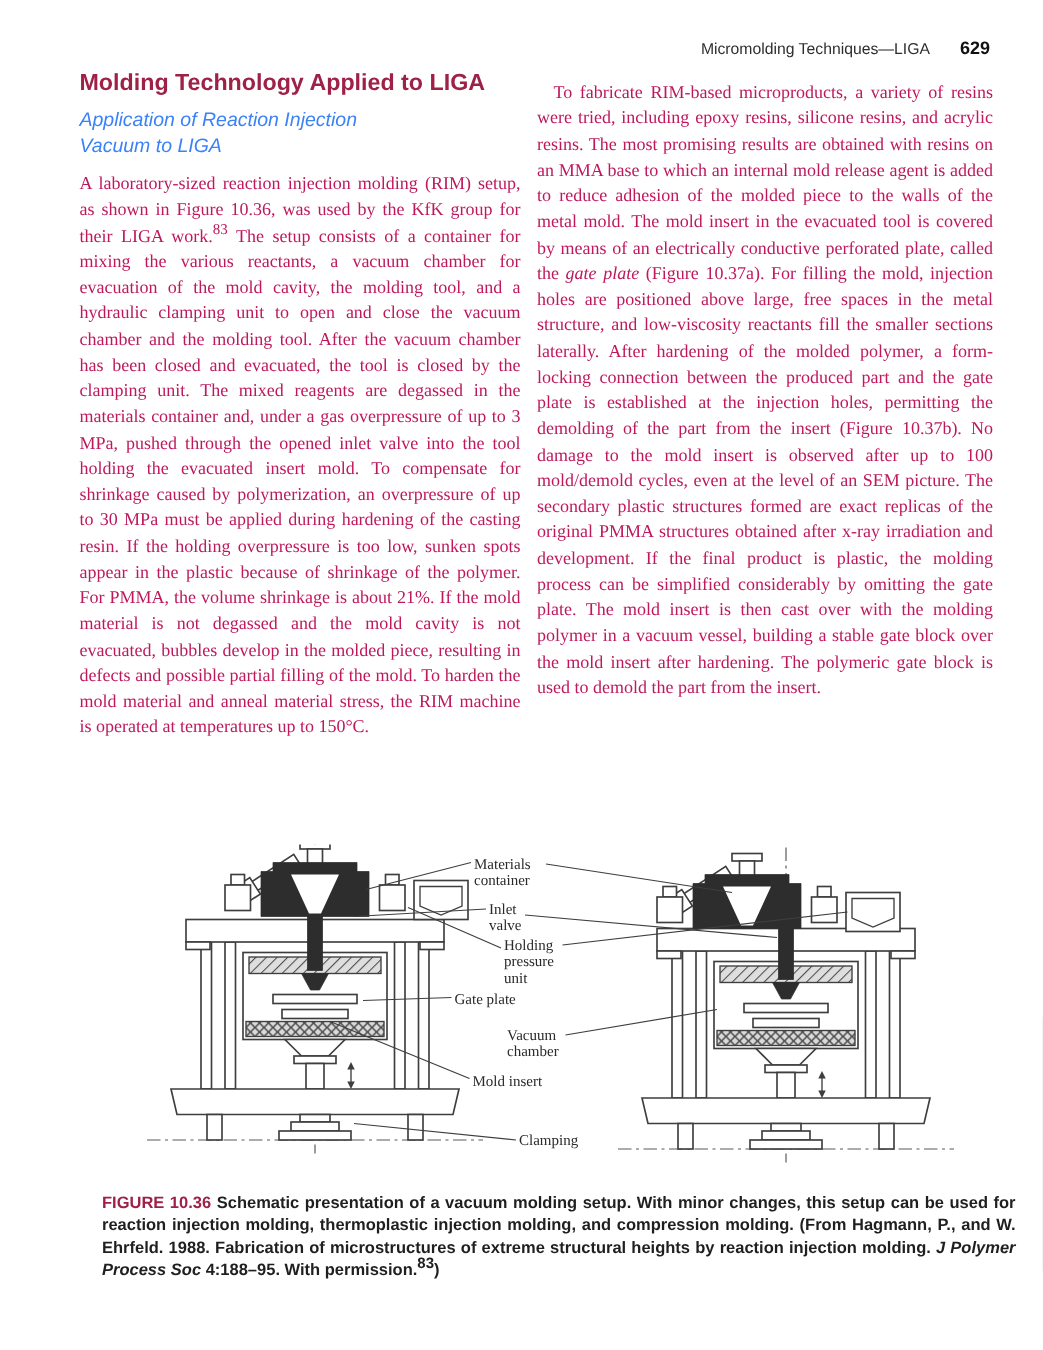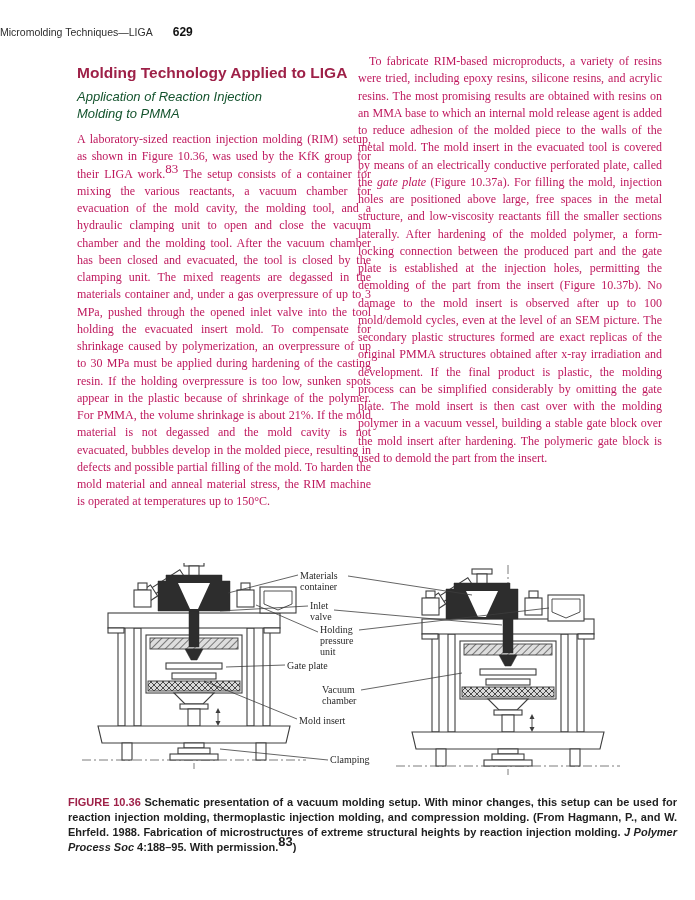--- a/index.html
+++ b/index.html
@@ -1,42 +1,42 @@
 <!DOCTYPE html>
 <html><head>
 <meta charset="utf-8">
 <style>
   html,body{margin:0;padding:0;background:#e9e9e9;}
   .page{
     position:relative;width:695px;height:900px;background:#ffffff;
     font-family:"Liberation Serif",serif;color:#242424;overflow:hidden;margin:0 auto;
   }
   .running-head{
-    position:absolute;top:25px;left:0;right:35px;
-    font-family:"Liberation Sans",sans-serif;font-size:10.5px;color:#2e2e2e;
+    position:absolute;top:25px;left:0;right:35px;text-align:right;
+    font-family:"Liberation Sans",sans-serif;font-size:10.5px;color:#2e2e2e;padding-left:22px;
   }
   .running-head .pgnum{font-weight:bold;font-size:12px;margin-left:20px;color:#111;}
-  .col-left{position:absolute;left:53px;top:64px;width:294px;margin-left:24px;}
+  .col-left{position:absolute;left:53px;top:47px;width:294px;}
   .col-right{position:absolute;left:358px;top:53px;width:304px;}
   .section-title{
     font-family:"Liberation Sans",sans-serif;font-weight:bold;font-size:15.5px;
     color:#9e2148;margin:0 0 7px 0;line-height:18px;
   }
   .subsection{
     font-family:"Liberation Sans",sans-serif;font-style:italic;font-size:13px;
-    color:#14532d;line-height:16.5px;
+    color:#3b82f6;line-height:16.5px;
   }
   .body-para{
     font-size:12px;line-height:17.25px;text-align:justify;margin:9px 0 0 0;
     color:#be185d;
   }
   .col-right .body-para{margin:0;text-indent:11px;}
-  sup{font-size:13px;line-height:0;vertical-align:super;}
+  sup{font-size:10px;line-height:0;vertical-align:super;}
   .ital{font-style:italic;}
-  .figure-wrap{position:absolute;left:78px;top:563px;width:560px;height:215px;}
+  .figure-wrap{position:absolute;left:94px;top:563px;width:560px;height:215px;}
   .caption{
     position:absolute;left:53px;top:780px;width:609px;margin:15px;
     font-family:"Liberation Sans",sans-serif;font-size:11px;line-height:15px;
     font-weight:600;color:#1f1f1f;text-align:justify;
   }
   .caption .cap-label{color:#9e2148;font-weight:bold;}
   
   .ln{fill:#ffffff;stroke:#3e3e3e;stroke-width:1.1;}
   .thin{fill:none;stroke:#3e3e3e;stroke-width:0.9;}
   .dark{fill:#2d2d2d;stroke:#2d2d2d;stroke-width:0.5;}
@@ -50,21 +50,21 @@
 <div class="page">
 
   <div class="running-head">
     <span>Micromolding Techniques—LIGA</span><span class="pgnum">629</span>
   </div>
 
   <div class="col-left">
     <h1 class="section-title">Molding Technology Applied to LIGA</h1>
     <div class="subsection">
       <div>Application of Reaction Injection</div>
-      <div>Molding to PMMA</div>
+      <div>Vacuum to LIGA</div>
     </div>
     <p class="body-para"><span>A laboratory-sized reaction injection molding (RIM) setup, as shown in Figure 10.36, was used by the KfK group for their LIGA work.</span><sup>83</sup><span> The setup consists of a container for mixing the various reactants, a vacuum chamber for evacuation of the mold cavity, the molding tool, and a hydraulic clamping unit to open and close the vacuum chamber and the molding tool. After the vacuum chamber has been closed and evacuated, the tool is closed by the clamping unit. The mixed reagents are degassed in the materials container and, under a gas overpressure of up to 3 MPa, pushed through the opened inlet valve into the tool holding the evacuated insert mold. To compensate for shrinkage caused by polymerization, an overpressure of up to 30 MPa must be applied during hardening of the casting resin. If the holding overpressure is too low, sunken spots appear in the plastic because of shrinkage of the polymer. For PMMA, the volume shrinkage is about 21%. If the mold material is not degassed and the mold cavity is not evacuated, bubbles develop in the molded piece, resulting in defects and possible partial filling of the mold. To harden the mold material and anneal material stress, the RIM machine is operated at temperatures up to 150°C.</span></p>
   </div>
 
   <div class="col-right">
     <p class="body-para"><span>To fabricate RIM-based microproducts, a variety of resins were tried, including epoxy resins, silicone resins, and acrylic resins. The most promising results are obtained with resins on an MMA base to which an internal mold release agent is added to reduce adhesion of the molded piece to the walls of the metal mold. The mold insert in the evacuated tool is covered by means of an electrically conductive perforated plate, called the </span><span class="ital">gate plate</span><span> (Figure 10.37a). For filling the mold, injection holes are positioned above large, free spaces in the metal structure, and low-viscosity reactants fill the smaller sections laterally. After hardening of the molded polymer, a form-locking connection between the produced part and the gate plate is established at the injection holes, permitting the demolding of the part from the insert (Figure 10.37b). No damage to the mold insert is observed after up to 100 mold/demold cycles, even at the level of an SEM picture. The secondary plastic structures formed are exact replicas of the original PMMA structures obtained after x-ray irradiation and development. If the final product is plastic, the molding process can be simplified considerably by omitting the gate plate. The mold insert is then cast over with the molding polymer in a vacuum vessel, building a stable gate block over the mold insert after hardening. The polymeric gate block is used to demold the part from the insert.</span></p>
   </div>
 
   <div class="figure-wrap">
     <svg width="560" height="215" viewBox="0 0 560 215" xmlns="http://www.w3.org/2000/svg">

